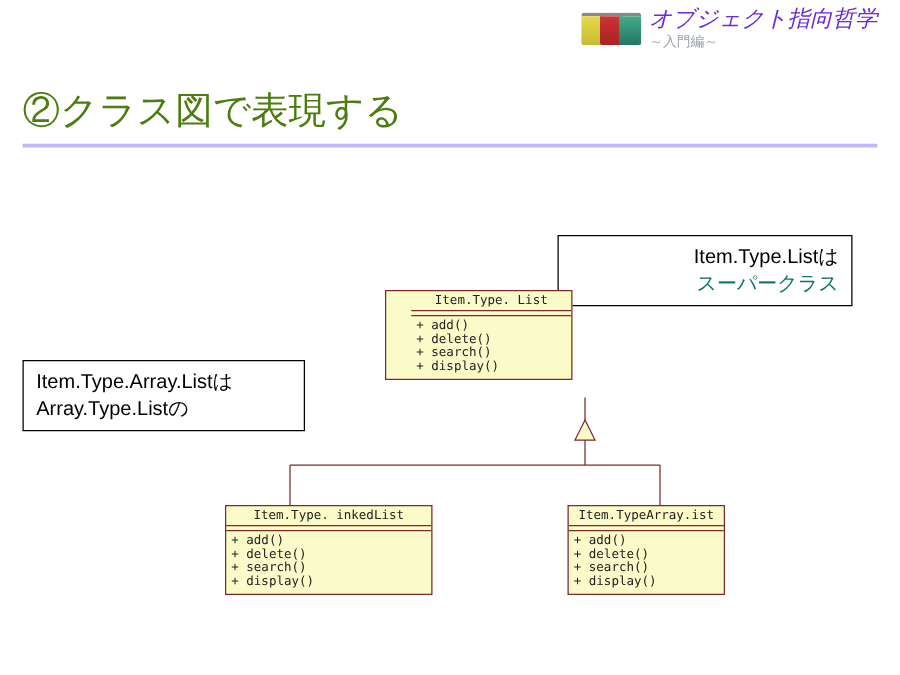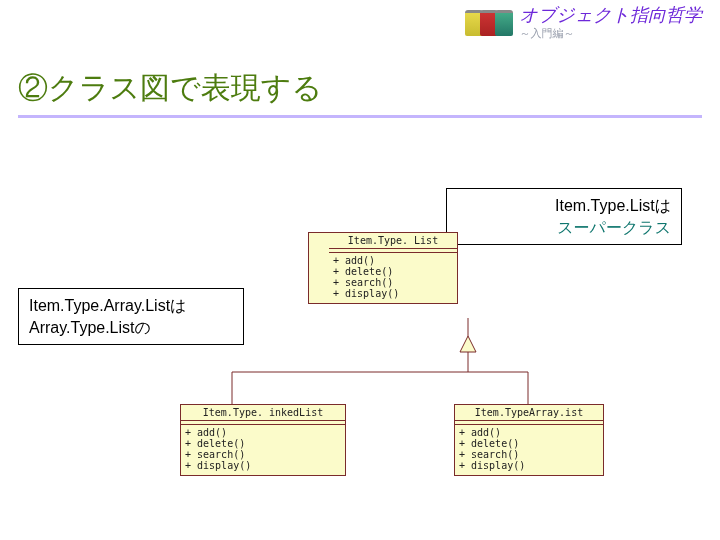--- a/index.html
+++ b/index.html
@@ -94,21 +94,21 @@
   .uml-attr {
     border-bottom: 1px solid #7a2b2b;
     min-height: 4px;
   }
   .uml-ops {
     padding: 2px 4px 4px 4px;
     white-space: pre;
   }
   .uml-parent { top: 232px; left: 308px; width: 150px; padding-left: 20px; }
   .uml-left   { top: 404px; left: 158px; width: 166px; margin-left: 22px; }
-  .uml-right  { top: 404px; left: 454px; width: 150px; }
+  .uml-right  { top: 404px; left: 454px; width: 126px; }
 
   svg.connectors {
     position: absolute;
     left: 0; top: 0;
     width: 720px; height: 540px;
     pointer-events: none;
   }
 </style>
 </head>
 <body>

